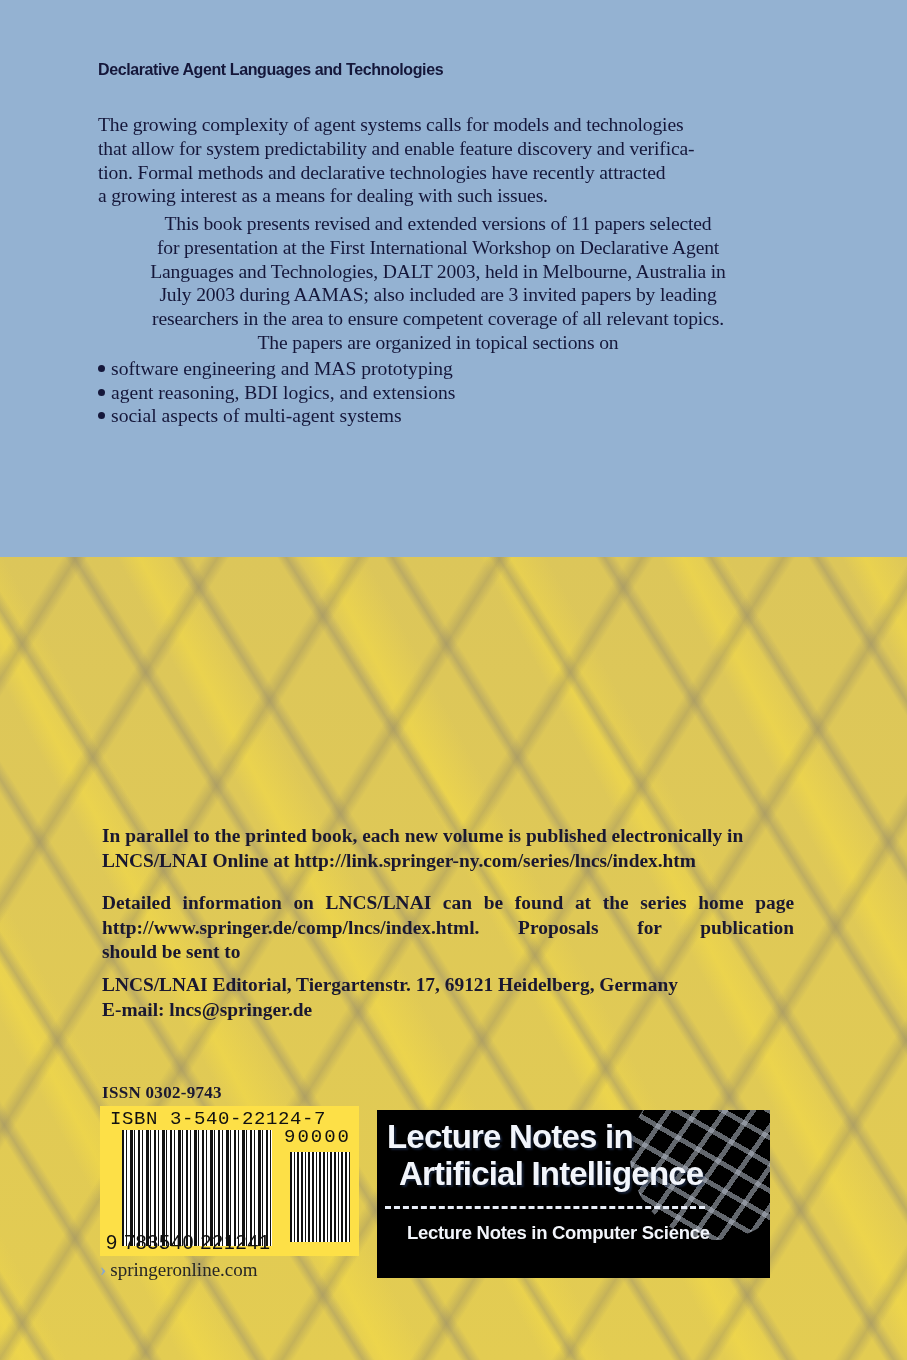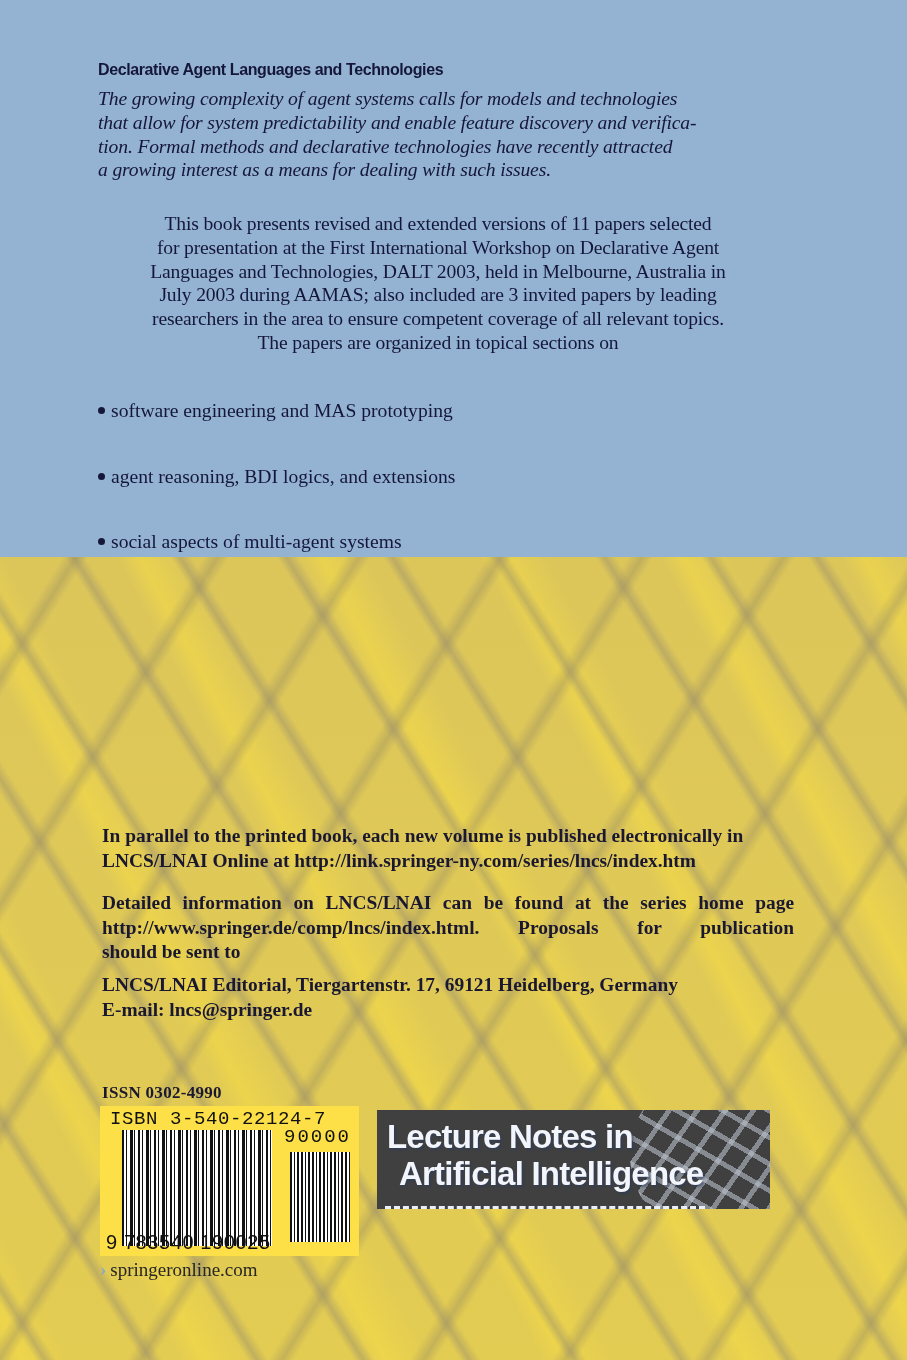--- a/index.html
+++ b/index.html
@@ -25,25 +25,25 @@
   .title {
     position: absolute; left: 98px; top: 61px;
     font-family: "Liberation Sans", sans-serif; font-weight: bold;
     font-size: 16px; letter-spacing: -0.4px; color: #15173a;
   }
   .para {
     position: absolute; left: 98px; width: 680px;
     font-size: 19.6px; line-height: 23.8px; letter-spacing: -0.15px;
   }
   .para .line { display: block; white-space: nowrap; }
-  .p1 { top: 87px; font-style: italic; }
+  .p1 { top: 113px; }
   .p2 { top: 212px; text-align: center; }
   .bullets { position: absolute; left: 98px; top: 357px; margin: 0; padding: 0; list-style: none;
     font-size: 19.6px; line-height: 23.6px; }
-  .bullets li { white-space: nowrap; margin-top: 42px; }
+  .bullets li { white-space: nowrap; }
   .bullets .dot { display: inline-block; width: 7px; height: 7px; border-radius: 50%; background: #15173a; margin-right: 6px; vertical-align: middle; position: relative; top: -2px; }
 
   .info { position: absolute; left: 102px; width: 692px; font-size: 19.4px; line-height: 24.5px; color: #1a1830; font-weight: bold; }
   .info .line { display: block; white-space: nowrap; }
   .i1 { top: 824px; }
   .i2 { top: 891px; text-align: justify; }
   .i2 .just { text-align-last: justify; }
   .i3 { top: 973px; }
   .issn { position: absolute; left: 102px; top: 1083px; font-size: 17px; font-weight: bold; color: #1a1830; letter-spacing: 0.3px; }
 
@@ -56,22 +56,22 @@
   .bars-main { position: absolute; left: 22px; top: 24px; width: 150px; height: 116px;
     background: repeating-linear-gradient(90deg, #111 0 2px, #fff 2px 4px, #111 4px 5px, #fff 5px 8px, #111 8px 11px, #fff 11px 12px, #111 12px 13px, #fff 13px 16px);
   }
   .bars-add { position: absolute; left: 190px; top: 46px; width: 60px; height: 90px;
     background: repeating-linear-gradient(90deg, #111 0 2px, #fff 2px 4px, #111 4px 5px, #fff 5px 7px, #111 7px 9px, #fff 9px 11px);
   }
   .springer { position: absolute; left: 100px; top: 1259px; font-family: Liberation Serif, serif; font-size: 19px; color: #262626; }
   .springer .chev { color: #8aa8cc; font-weight: bold; margin-right: 4px; }
 
   .lnai {
-    position: absolute; left: 377px; top: 1110px; width: 393px; height: 99px;
-    background: #404040; overflow: hidden;
+    position: absolute; left: 377px; top: 1110px; width: 393px; height: 168px;
+    background: #000000; overflow: hidden;
   }
   .lnai .globe {
     position: absolute; right: -30px; top: -40px; width: 170px; height: 170px; border-radius: 50%;
     background:
       repeating-linear-gradient(30deg, transparent 0 18px, rgba(225,235,250,0.55) 18px 23px),
       repeating-linear-gradient(-55deg, transparent 0 18px, rgba(225,235,250,0.55) 18px 23px);
     opacity: 0.8;
   }
   .lnai .l1, .lnai .l2 {
     position: absolute; font-family: "Liberation Sans", sans-serif; font-weight: bold; color: #f2f5fb;
@@ -121,28 +121,28 @@
   <div class="just">Detailed information on LNCS/LNAI can be found at the series home page</div>
   <div class="just">http://www.springer.de/comp/lncs/index.html. Proposals for publication</div>
   <div>should be sent to</div>
 </div>
 
 <div class="info i3">
   <span class="line">LNCS/LNAI Editorial, Tiergartenstr. 17, 69121 Heidelberg, Germany</span>
   <span class="line">E-mail:  lncs@springer.de</span>
 </div>
 
-<div class="issn">ISSN 0302-4990</div>
+<div class="issn">ISSN 0302-9743</div>
 
 <div class="barcode">
   <div class="isbn">ISBN 3-540-22124-7</div>
   <div class="addon-num">90000</div>
   <div class="bars-main"></div>
   <div class="bars-add"></div>
-  <div class="digits">9 783540 190025</div>
+  <div class="digits">9 783540 221241</div>
 </div>
 
 <div class="springer">
   <span class="chev">›</span><span>springeronline.com</span>
 </div>
 
 <div class="lnai">
   <div class="globe"></div>
   <div class="l1">Lecture Notes in</div>
   <div class="l2">Artificial Intelligence</div>

